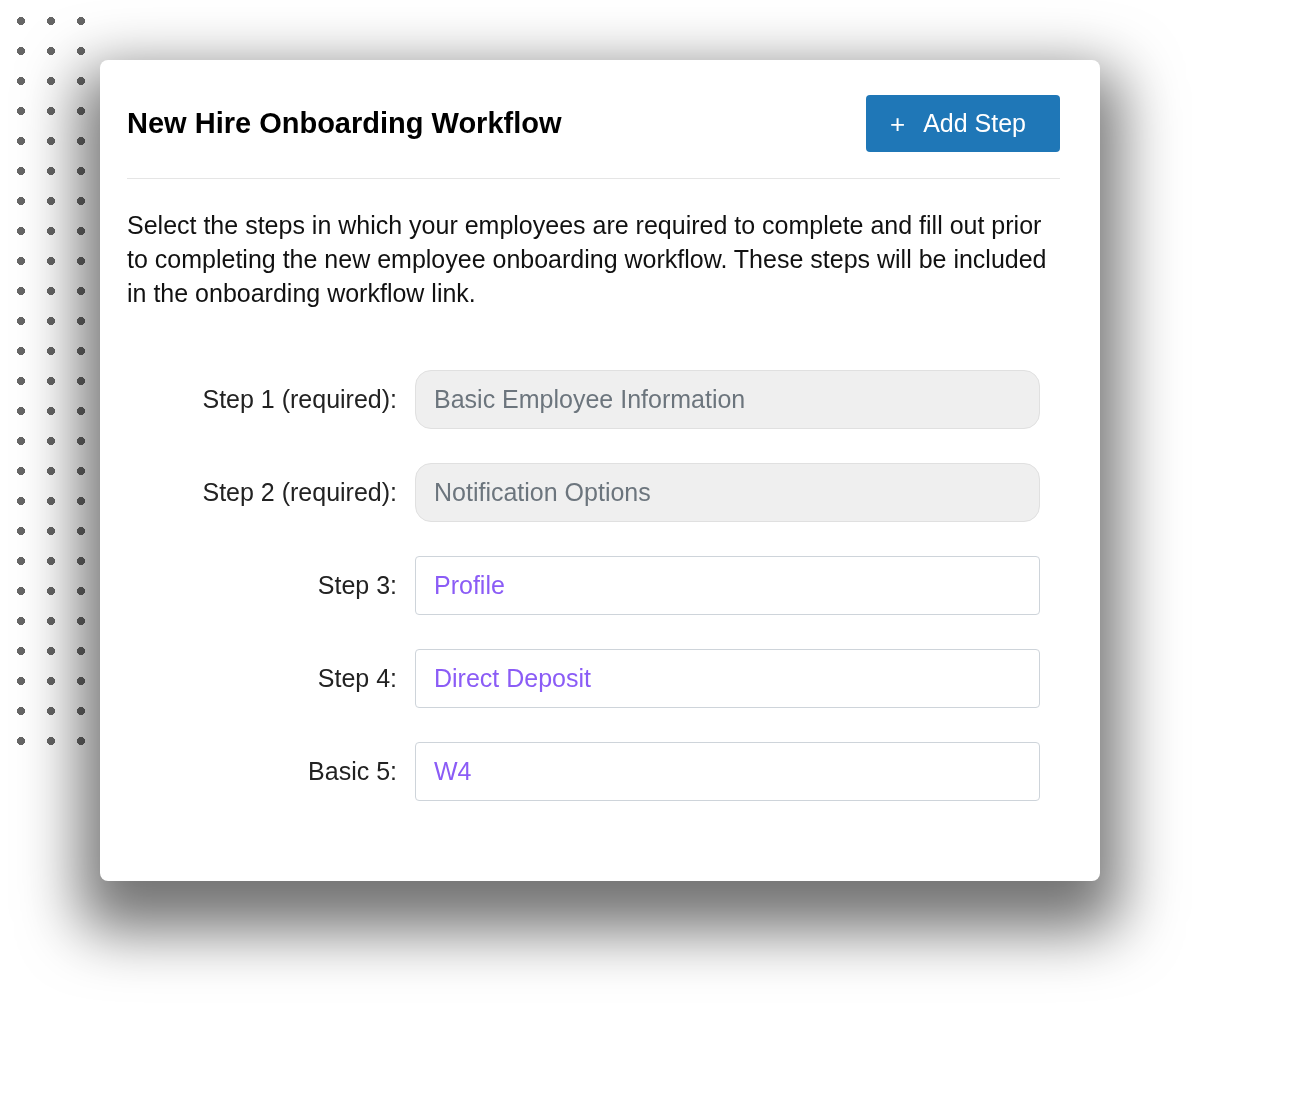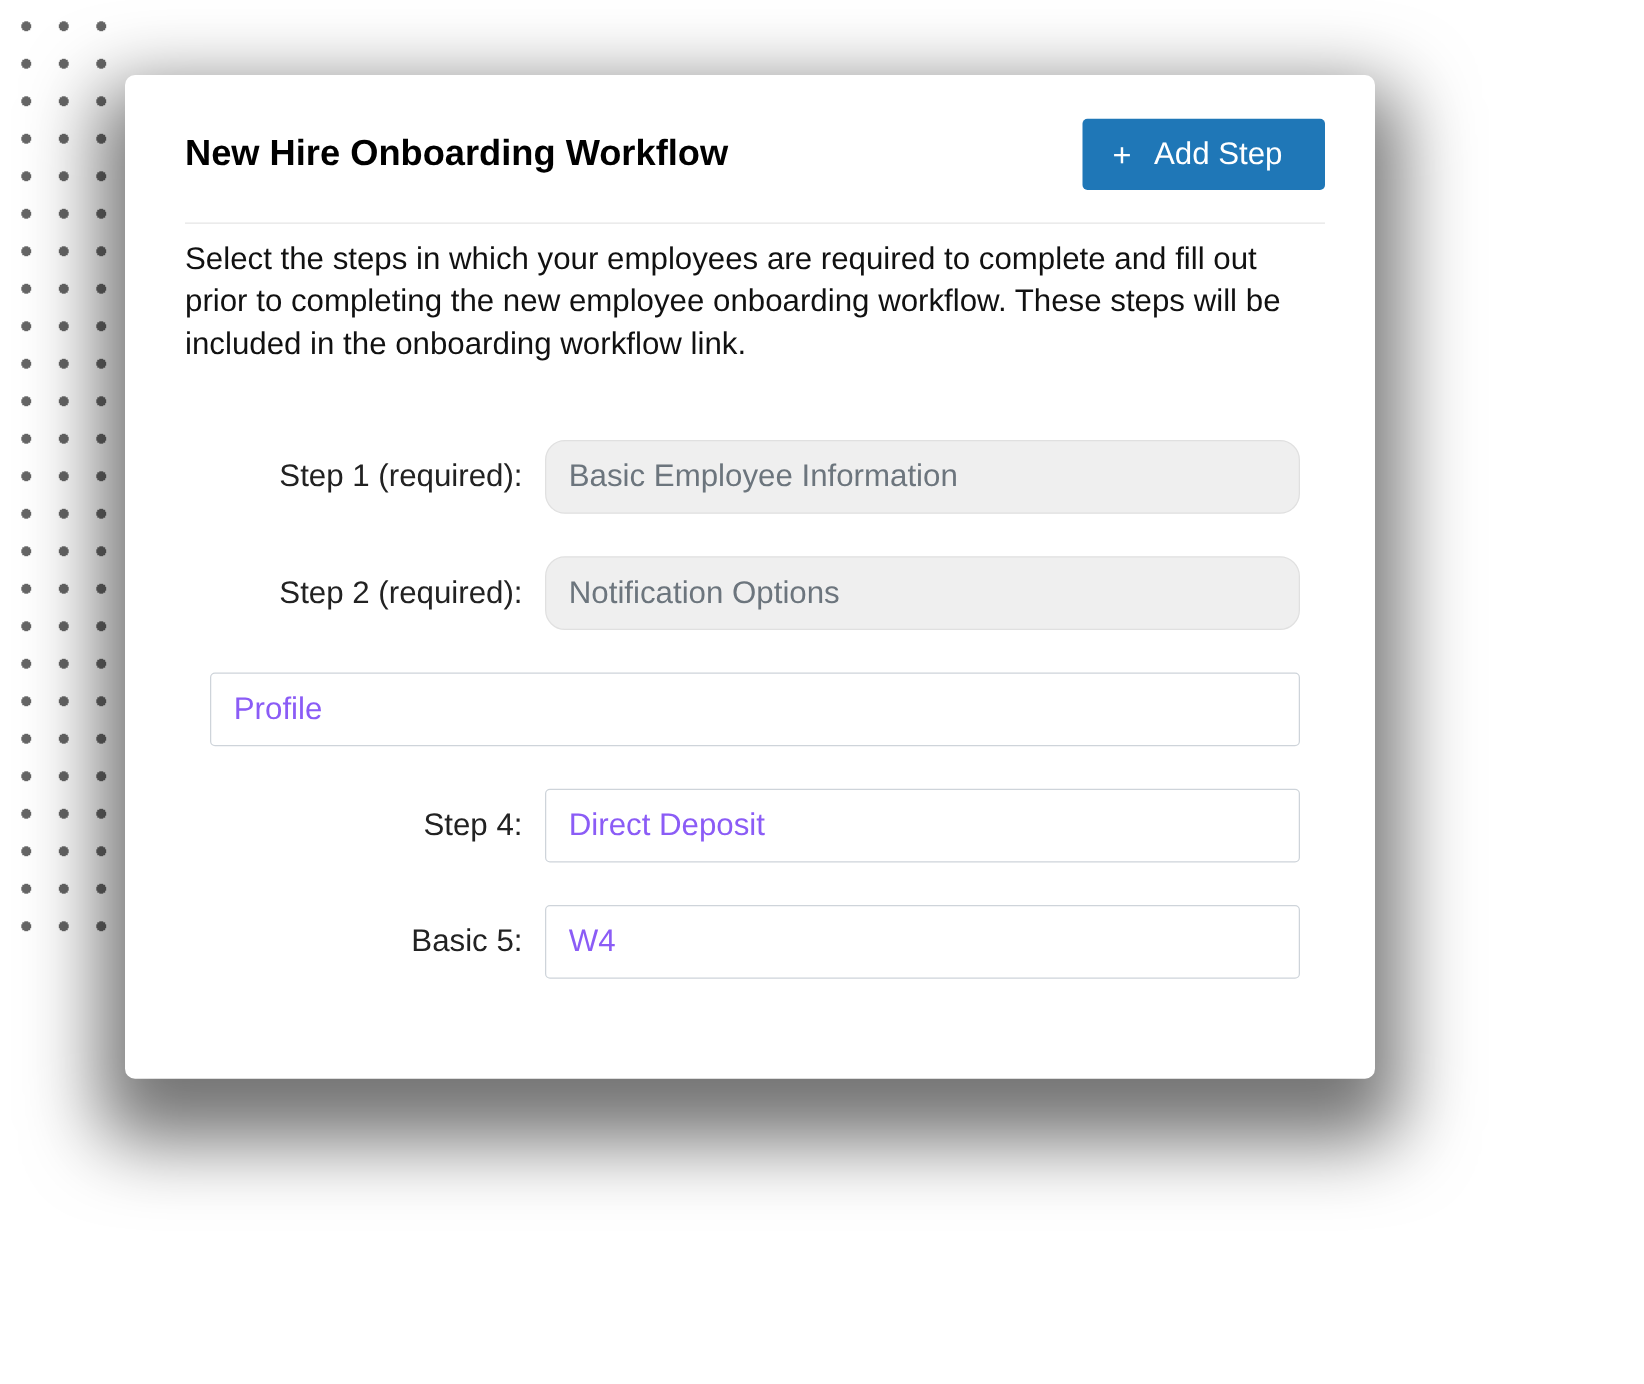--- a/index.html
+++ b/index.html
@@ -27,21 +27,21 @@
     opacity: 0.9;
   }
   .card {
     position: absolute;
     left: 100px;
     top: 60px;
     width: 1000px;
     background: #ffffff;
     border-radius: 8px;
     box-shadow: 0 30px 60px 20px rgba(0,0,0,0.55);
-    padding: 35px 40px 80px 48px;
+    padding: 35px 40px 80px 27px;
   }
   .header-row {
     display: flex;
     align-items: center;
     justify-content: space-between;
     padding-bottom: 26px;
     border-bottom: 1px solid #e5e5e5;
   }
   .title {
     font-size: 29px;
@@ -63,21 +63,21 @@
   }
   .add-btn .plus {
     font-size: 26px;
     font-weight: 400;
     line-height: 1;
   }
   .desc {
     font-size: 25px;
     line-height: 1.35;
     color: #111;
-    margin: 12px 0 60px 0;
+    margin: 30px 0 60px 0;
   }
   .steps {
     display: flex;
     flex-direction: column;
     gap: 34px;
     padding-left: 20px;
     padding-right: 20px;
   }
   .step-row {
     display: flex;
@@ -130,20 +130,21 @@
         <div class="step-label">Step 1 (required):</div>
         <div class="step-box locked">Basic Employee Information</div>
       </div>
 
       <div class="step-row">
         <div class="step-label">Step 2 (required):</div>
         <div class="step-box locked">Notification Options</div>
       </div>
 
       <div class="step-row">
+        <div class="step-label">Step 3:</div>
         <div class="step-box">Profile</div>
       </div>
 
       <div class="step-row">
         <div class="step-label">Step 4:</div>
         <div class="step-box">Direct Deposit</div>
       </div>
 
       <div class="step-row">
         <div class="step-label">Basic 5:</div>

